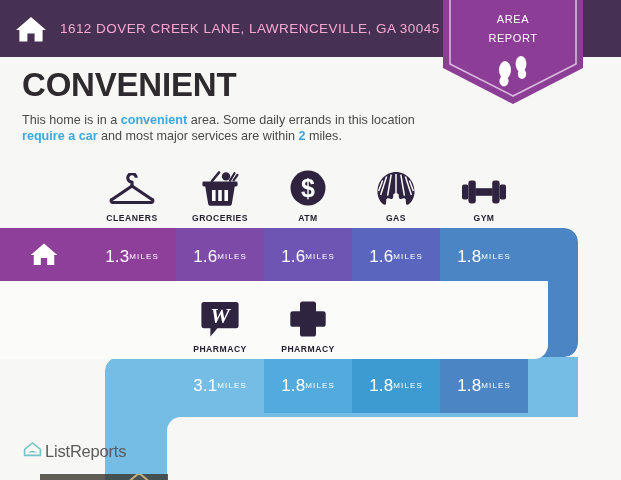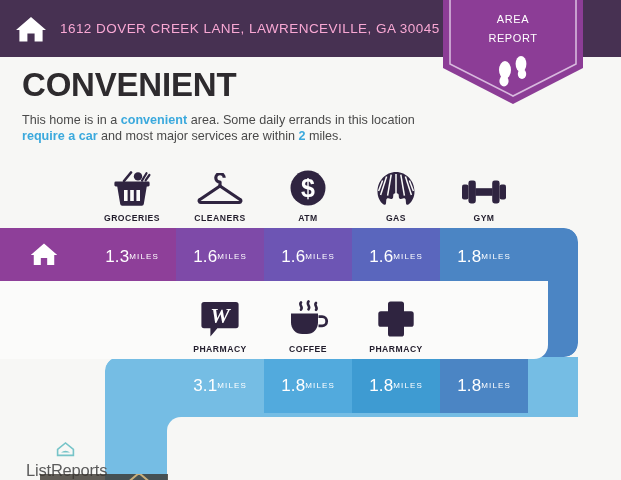--- a/index.html
+++ b/index.html
@@ -66,21 +66,21 @@
         background:#f7f7f5;border-radius:14px 0 0 0;}
 
   
   .iconrow{position:absolute;display:flex;z-index:4;}
   .icard{display:flex;flex-direction:column;align-items:center;justify-content:flex-end;}
   .icard .lbl{font-size:8.6px;font-weight:bold;color:#211c2b;letter-spacing:.5px;margin-top:6px;}
   .icard svg{display:block;}
   .white-card{position:absolute;background:#fbfbfa;z-index:3;}
 
   
-  .lr{position:absolute;left:23px;top:441px;display:flex;align-items:center;z-index:8;flex-direction:column;}
+  .lr{position:absolute;left:23px;top:441px;display:flex;align-items:center;z-index:8;}
   .lr-txt{font-size:16.5px;color:#5b5b5b;letter-spacing:-.2px;margin-left:3px;}
   .gmls{
     position:absolute;left:0;top:474px;width:128px;height:25px;
     background:rgba(58,52,46,.80);z-index:9;overflow:hidden;margin-left:40px;
   }
   .gmls-a{position:absolute;left:5px;top:3px;font-size:14px;font-weight:bold;
           color:#f2f0ec;letter-spacing:-.3px;}
   .gmls-b{position:absolute;left:85px;top:3px;font-size:14px;font-weight:bold;
           color:#c8ae7b;letter-spacing:-.3px;}
   .gmls-c{position:absolute;left:22px;top:19px;font-size:4.6px;font-weight:bold;
@@ -125,41 +125,41 @@
   </div>
 
   <div class="title">CONVENIENT</div>
   <div class="sub">
     <span>This home is in a </span><b>convenient</b><span> area. Some daily errands in this location </span><b>require a car</b><span> and most major services are within </span><b>2</b><span> miles.</span>
   </div>
 
   <div class="iconrow" id="iconrow1" style="left:88px;top:165px;">
       <div class="icard" style="width: 88px; height: 58px;">
         <span>
+          <svg width="46" height="34" viewBox="0 0 46 34">
+            <path fill="none" stroke="#2f2440" stroke-width="3.2" stroke-linejoin="round" d="M23 13 V9 a4.2 4.2 0 1 1 4.2 -4.2"></path>
+            <path fill="none" stroke="#2f2440" stroke-width="3.2" stroke-linejoin="round" d="M23 13 L3 26.5 a1.6 1.6 0 0 0 .9 3 H42.1 a1.6 1.6 0 0 0 .9 -3 Z"></path>
+          </svg>
+        </span>
+        <span class="lbl">CLEANERS</span>
+      </div>
+      <div class="icard" style="width: 88px; height: 58px;">
+        <span>
           <svg width="42" height="36" viewBox="0 0 42 36">
             <path fill="#2f2440" d="M6 14 h30 l-3.2 19 a2 2 0 0 1 -2 1.7 H11.2 a2 2 0 0 1 -2 -1.7 Z"></path>
             <rect x="3.4" y="10.5" width="35.2" height="5" rx="1.4" fill="#2f2440"></rect>
             <rect x="13" y="19" width="3.6" height="11" fill="#fbfbfa"></rect>
             <rect x="19.2" y="19" width="3.6" height="11" fill="#fbfbfa"></rect>
             <rect x="25.4" y="19" width="3.6" height="11" fill="#fbfbfa"></rect>
             <path fill="none" stroke="#2f2440" stroke-width="2.6" stroke-linecap="round" d="M13 10 L20 1.5"></path>
             <circle cx="27" cy="5.4" r="4.2" fill="#2f2440"></circle>
             <path fill="none" stroke="#2f2440" stroke-width="2.2" stroke-linecap="round" d="M31 9.6 L35.5 2.2 M34.6 9.4 L38.4 4"></path>
           </svg>
         </span>
         <span class="lbl">GROCERIES</span>
-      </div>
-      <div class="icard" style="width: 88px; height: 58px;">
-        <span>
-          <svg width="46" height="34" viewBox="0 0 46 34">
-            <path fill="none" stroke="#2f2440" stroke-width="3.2" stroke-linejoin="round" d="M23 13 V9 a4.2 4.2 0 1 1 4.2 -4.2"></path>
-            <path fill="none" stroke="#2f2440" stroke-width="3.2" stroke-linejoin="round" d="M23 13 L3 26.5 a1.6 1.6 0 0 0 .9 3 H42.1 a1.6 1.6 0 0 0 .9 -3 Z"></path>
-          </svg>
-        </span>
-        <span class="lbl">CLEANERS</span>
       </div>
       <div class="icard" style="width: 88px; height: 58px;">
         <span>
           <svg width="38" height="38" viewBox="0 0 38 38">
             <circle cx="19" cy="19" r="17.5" fill="#2f2440"></circle>
             <text x="19" y="27.5" text-anchor="middle" font-family="Liberation Sans, sans-serif" font-size="25" font-weight="bold" fill="#ffffff">$</text>
           </svg>
         </span>
         <span class="lbl">ATM</span>
       </div>
@@ -258,34 +258,20 @@
         <span>
           <svg width="38" height="38" viewBox="0 0 38 38">
             <path fill="#2f2440" d="M3 2 h32 a2.6 2.6 0 0 1 2.6 2.6 v21 a2.6 2.6 0 0 1 -2.6 2.6 H16.4 L9.4 36.5 V28.2 H3 a2.6 2.6 0 0 1 -2.6 -2.6 V4.6 A2.6 2.6 0 0 1 3 2 Z"></path>
             <text x="19" y="23" text-anchor="middle" font-family="Liberation Serif, serif" font-style="italic" font-size="22" font-weight="bold" fill="#ffffff">W</text>
           </svg>
         </span>
         <span class="lbl">PHARMACY</span>
       </div>
       <div class="icard" style="width: 88px; height: 58px;">
         <span>
-          <svg width="42" height="38" viewBox="0 0 42 38">
-            <g stroke="#2f2440" stroke-width="2.6" fill="none" stroke-linecap="round">
-              <path d="M14 2.5 c-2.6 2.6 2.6 4.4 0 7.2"></path>
-              <path d="M21.5 1.5 c-2.6 2.8 2.6 4.8 0 7.8"></path>
-              <path d="M29 3 c-2.4 2.4 2.4 4.2 0 6.8"></path>
-            </g>
-            <path fill="#2f2440" d="M4 13.5 h27 v9 c0 6.5 -4.8 11.6 -11.2 11.6 h-4.6 C8.8 34.1 4 29 4 22.5 Z"></path>
-            <path fill="none" stroke="#2f2440" stroke-width="2.8" d="M31.5 16.6 h3.6 a4.6 4.6 0 0 1 0 9.2 h-3.6"></path>
-          </svg>
-        </span>
-        <span class="lbl">COFFEE</span>
-      </div>
-      <div class="icard" style="width: 88px; height: 58px;">
-        <span>
           <svg width="38" height="38" viewBox="0 0 38 38">
             <path fill="#2f2440" d="M13.6 1.5 h10.8 a2.6 2.6 0 0 1 2.6 2.6 v7.1 h7.1 a2.6 2.6 0 0 1 2.6 2.6 v10.4 a2.6 2.6 0 0 1 -2.6 2.6 h-7.1 v7.1 a2.6 2.6 0 0 1 -2.6 2.6 H13.6 a2.6 2.6 0 0 1 -2.6 -2.6 v-7.1 H3.9 a2.6 2.6 0 0 1 -2.6 -2.6 V13.8 a2.6 2.6 0 0 1 2.6 -2.6 h7.1 V4.1 a2.6 2.6 0 0 1 2.6 -2.6 Z"></path>
           </svg>
         </span>
         <span class="lbl">PHARMACY</span>
       </div>
     </div>
 
   <div class="lr">
     <span>

